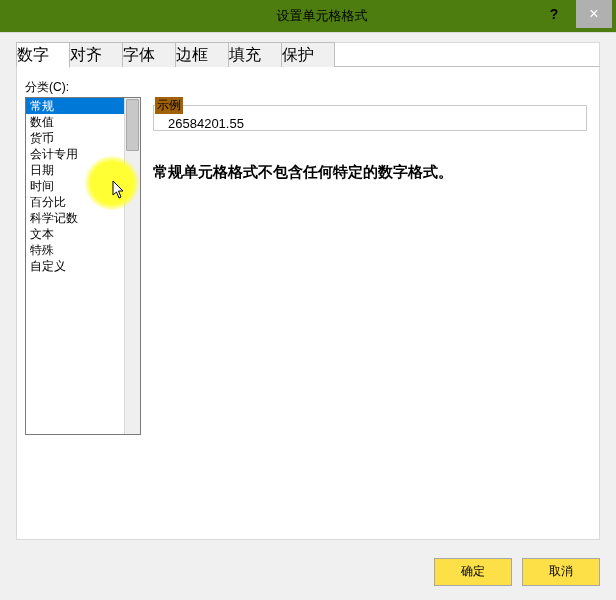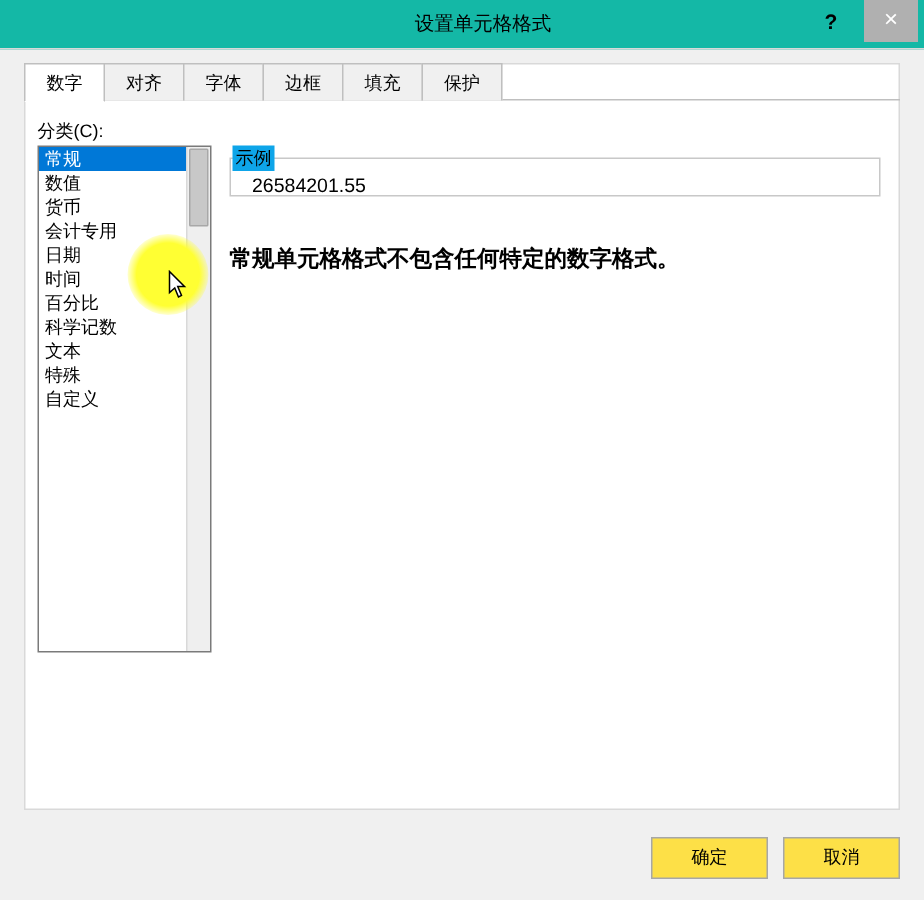--- a/index.html
+++ b/index.html
@@ -1,34 +1,34 @@
 <!DOCTYPE html>
 <html><head>
 <meta charset="utf-8">
 <style>
   html,body{margin:0;padding:0;font-family:"Microsoft YaHei","SimSun",Arial,sans-serif;font-size:12px;color:#000;background:#fff;}
   .dialog{width:616px;height:600px;background:#f0f0f0;position:relative;box-sizing:border-box;}
-  .titlebar{height:32px;line-height:32px;text-align:center;font-size:13px;position:relative;background:#14b8a6;border-bottom:1px solid #d9d9d9;padding-left:28px;}
+  .titlebar{height:32px;line-height:32px;text-align:center;font-size:13px;position:relative;background:#4d7c0f;border-bottom:1px solid #d9d9d9;padding-left:28px;}
   .titlebar .title{display:inline-block;}
   .title-help{position:absolute;right:44px;top:0;width:36px;height:28px;text-align:center;font-size:14px;font-weight:bold;line-height:28px;cursor:pointer;}
   .title-close{position:absolute;right:4px;top:0;width:36px;height:28px;background:#b0b0b0;color:#fff;text-align:center;font-size:16px;line-height:28px;cursor:pointer;}
   .body{position:absolute;left:16px;right:16px;top:42px;bottom:60px;background:#fff;border:1px solid #d9d9d9;}
   .tabs{position:absolute;left:16px;top:42px;height:24px;z-index:2;display:flex;}
-  .tab{width:52px;height:24px;line-height:24px;text-align:center;border:1px solid #bfbfbf;border-bottom:none;background:#f0f0f0;margin-right:-1px;cursor:pointer;font-size:12px;}
+  .tab{width:52px;height:24px;line-height:24px;border:1px solid #bfbfbf;border-bottom:none;background:#f0f0f0;margin-right:-1px;cursor:pointer;font-size:16px;}
   .tab.active{background:#fff;border-bottom:1px solid #fff;position:relative;z-index:3;}
   .tabstrip-line{position:absolute;left:16px;right:16px;top:66px;height:1px;background:#bfbfbf;z-index:1;}
   .content{position:absolute;left:0;right:0;top:24px;bottom:0;}
   .cat-label{position:absolute;left:8px;top:12px;}
   .listbox{position:absolute;left:8px;top:30px;width:116px;height:338px;border:1px solid #7a7a7a;background:#fff;box-sizing:border-box;overflow:hidden;}
   .listbox .items{box-sizing:border-box;}
   .listbox .item{height:16px;line-height:16px;padding:0 4px;cursor:pointer;white-space:nowrap;}
   .listbox .item.selected{background:#0078d7;color:#fff;}
   .listbox .scrollbar{position:absolute;right:0;top:0;width:15px;height:100%;background:#efefef;border-left:1px solid #d9d9d9;}
   .listbox .scrollbar .thumb{position:absolute;left:1px;right:1px;top:1px;height:50px;background:#c8c8c8;border:1px solid #a8a8a8;border-radius:1px;}
-  .sample-label{position:absolute;left:138px;top:30px;background:#0ea5e9;padding:0 2px;z-index:2;font-size:12px;}
+  .sample-label{position:absolute;left:138px;top:30px;background:#a16207;padding:0 2px;z-index:2;font-size:12px;}
   .sample-box{position:absolute;left:136px;top:38px;right:12px;height:26px;border:1px solid #c8c8c8;box-sizing:border-box;padding:10px 8px 0 14px;font-size:13px;}
   .desc{position:absolute;left:136px;top:96px;right:12px;font-size:15px;font-weight:bold;}
   .buttons{position:absolute;right:16px;bottom:14px;display:flex;gap:10px;}
   .btn{width:76px;height:26px;background:#fde047;border:1px solid #a7a7a7;cursor:pointer;text-align:center;line-height:24px;font-size:12px;}
   .cursor-highlight{position:absolute;left:85px;top:156px;width:54px;height:54px;border-radius:50%;background:radial-gradient(circle,#ffff33 0%,#ffff33 55%,rgba(255,255,51,0) 75%);pointer-events:none;z-index:50;}
   .cursor-arrow{position:absolute;left:112px;top:180px;z-index:51;pointer-events:none;}
 </style>
 </head>
 <body>
 

